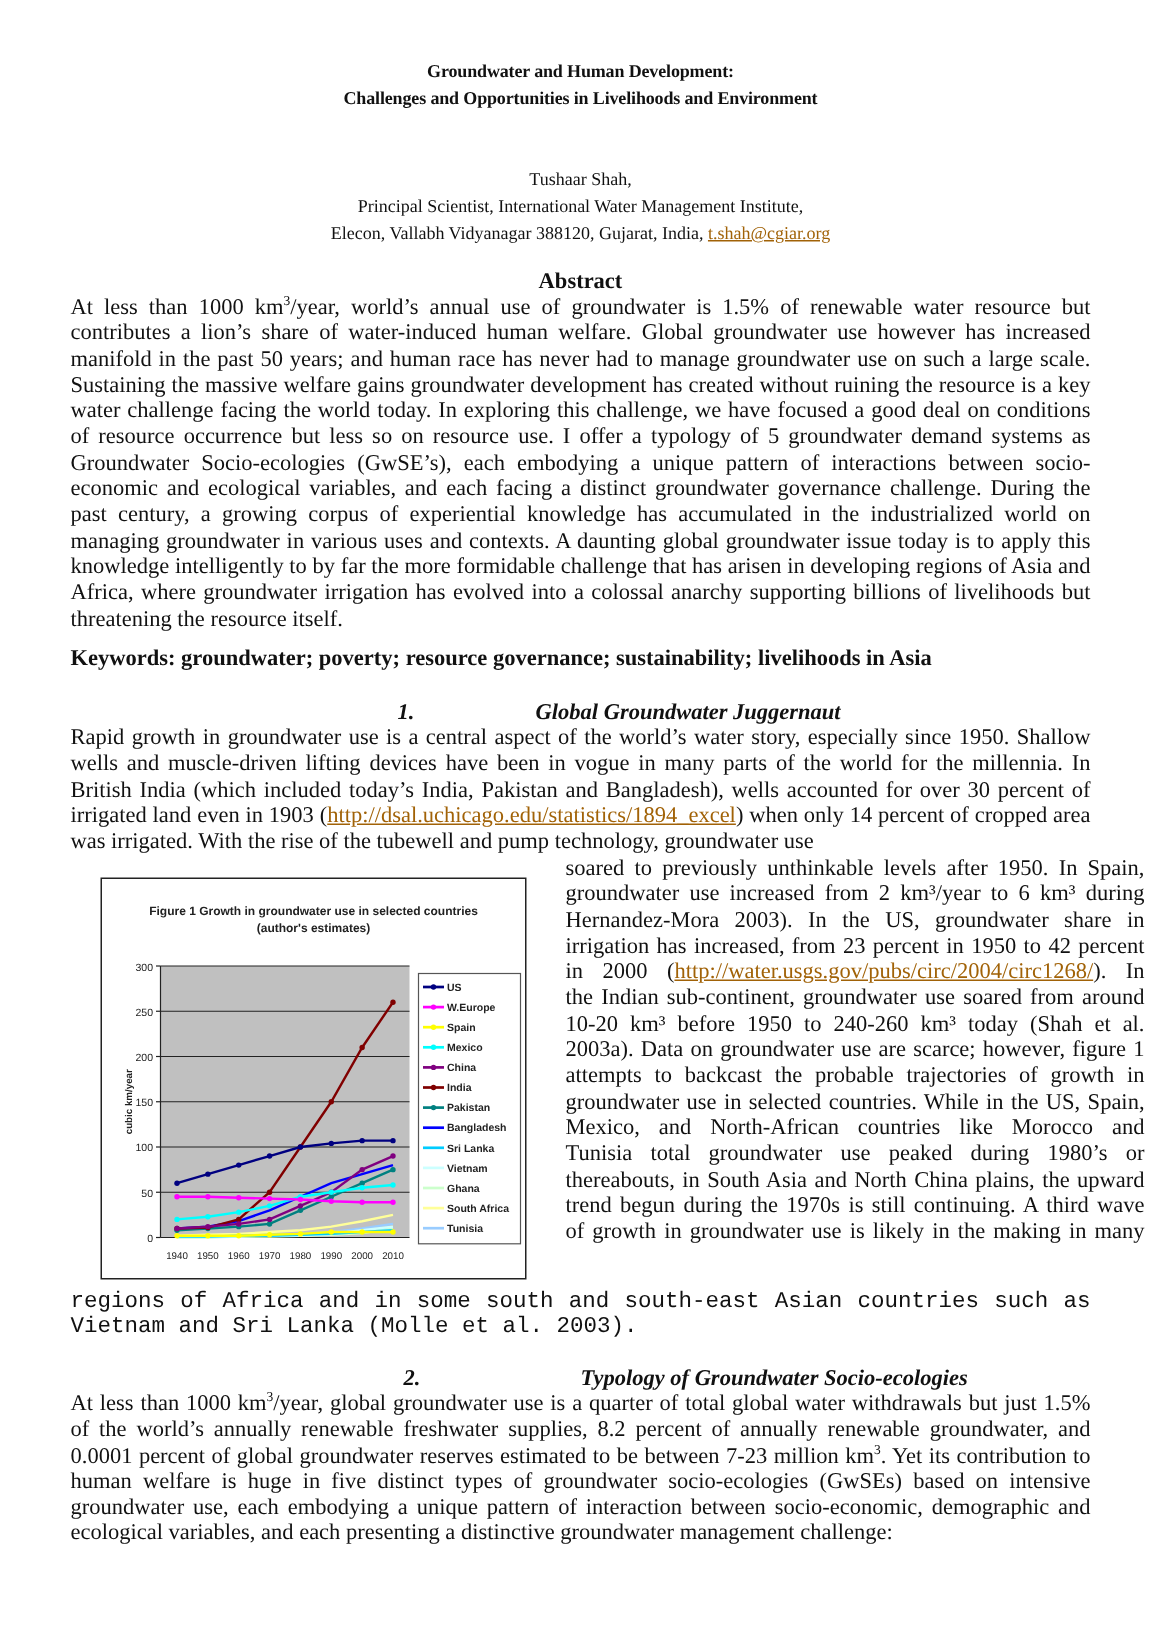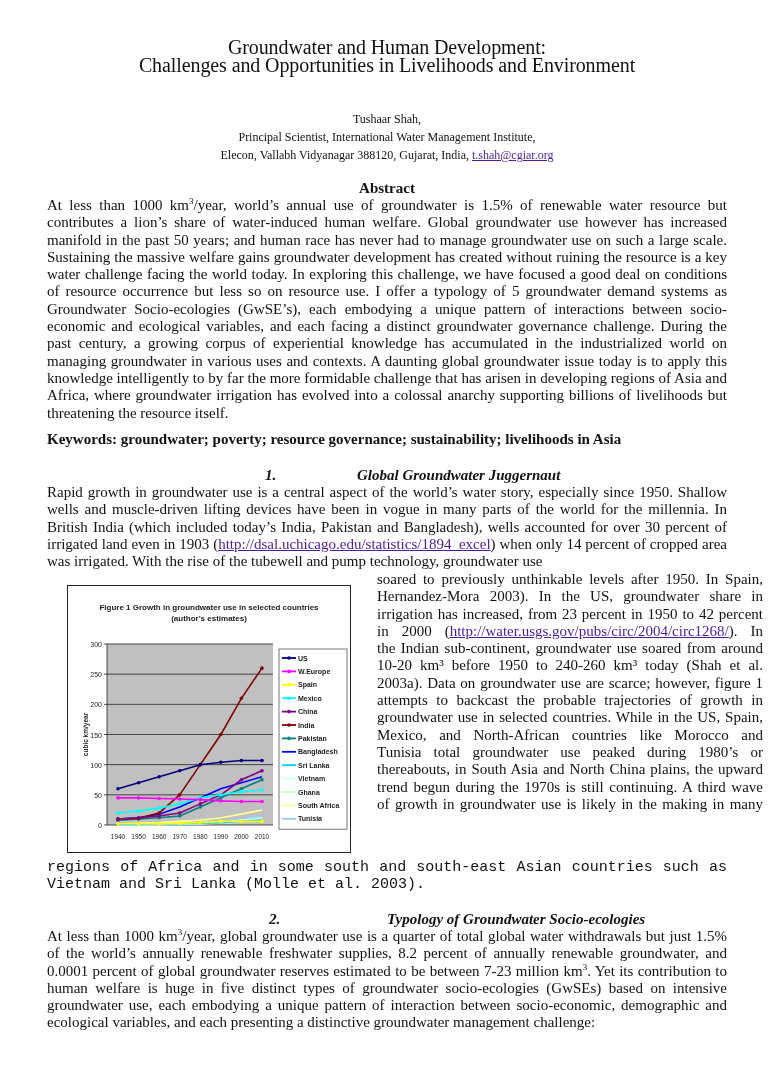--- a/index.html
+++ b/index.html
@@ -1,23 +1,23 @@
 <!DOCTYPE html>
 <html><head>
 <meta charset="utf-8">
 <style>
   html, body { margin: 0; padding: 0; background: #ffffff; }
   body { width: 768px; height: 1085px; position: relative; overflow: hidden;
          font-family: "Liberation Serif", "DejaVu Serif", serif; color: #111; }
   .page { position: absolute; left: 47px; top: 0; width: 680px; }
   .title { position: absolute; top: 38px; left: 0; width: 680px; text-align: center;
-           font-weight: normal; font-size: 20px; line-height: 18px; letter-spacing: -0.1px; }
+           font-weight: bold; font-size: 12px; line-height: 18px; letter-spacing: -0.1px; }
   .author { position: absolute; top: 110px; left: 0; width: 680px; text-align: center;
             font-size: 12px; line-height: 18px; }
-  a.link { color: #4c1d95; text-decoration: underline; }
+  a.link { color: #a16207; text-decoration: underline; }
   .h-abs { position: absolute; top: 180px; left: 0; width: 680px; text-align: center;
            font-weight: bold; font-size: 15px; line-height: 17px; }
   .para { position: absolute; left: 0; width: 680px; font-size: 15px; line-height: 17.3px;
           text-align: justify; }
   .para sup { font-size: 9px; line-height: 0; }
   .kw { position: absolute; top: 431px; left: 0; width: 680px; font-weight: bold;
         font-size: 15px; line-height: 17px; }
   .sec-h { position: absolute; left: 0; width: 680px; font-weight: bold; font-style: italic;
            font-size: 15px; line-height: 17px; }
   .sec-h .num { position: absolute; }
@@ -57,20 +57,21 @@
 
   <div class="sec-h" style="top:467px;">
     <span class="num" style="left:218px;">1.</span>
     <span class="txt" style="left:266px;">Global Groundwater Juggernaut</span>
   </div>
 
   <div class="para" style="top:484px;"><span>Rapid growth in groundwater use is a central aspect of the world’s water story, especially since 1950. Shallow wells and muscle-driven lifting devices have been in vogue in many parts of the world for the millennia. In British India (which included today’s India, Pakistan and Bangladesh), wells accounted for over 30 percent of irrigated land even in 1903 (</span><a class="link">http://dsal.uchicago.edu/statistics/1894_excel</a><span>) when only 14 percent of cropped area was irrigated. With the rise of the tubewell and pump technology, groundwater use</span></div>
 
   <div class="wrap-right" style="top:571px;margin-left:36px;">
     <span class="line">soared to previously unthinkable levels after 1950.   In Spain,</span>
+    <span class="line">groundwater use increased from 2 km³/year to 6 km³ during</span>
     <span class="line">Hernandez-Mora 2003). In the US, groundwater share in</span>
     <span class="line">irrigation  has increased, from 23 percent in 1950 to 42 percent</span>
     <span class="line"><span>in  2000  (</span><a class="link">http://water.usgs.gov/pubs/circ/2004/circ1268/</a><span>).  In</span></span>
     <span class="line">the Indian sub-continent, groundwater use soared from around</span>
     <span class="line">10-20 km³ before 1950 to 240-260 km³ today (Shah et al.</span>
     <span class="line">2003a). Data on groundwater use are scarce; however, figure 1</span>
     <span class="line">attempts to backcast the probable trajectories of growth in</span>
     <span class="line">groundwater use in selected countries. While in the US, Spain,</span>
     <span class="line">Mexico, and North-African countries like Morocco and</span>
     <span class="line">Tunisia total groundwater use peaked during 1980’s or</span>

